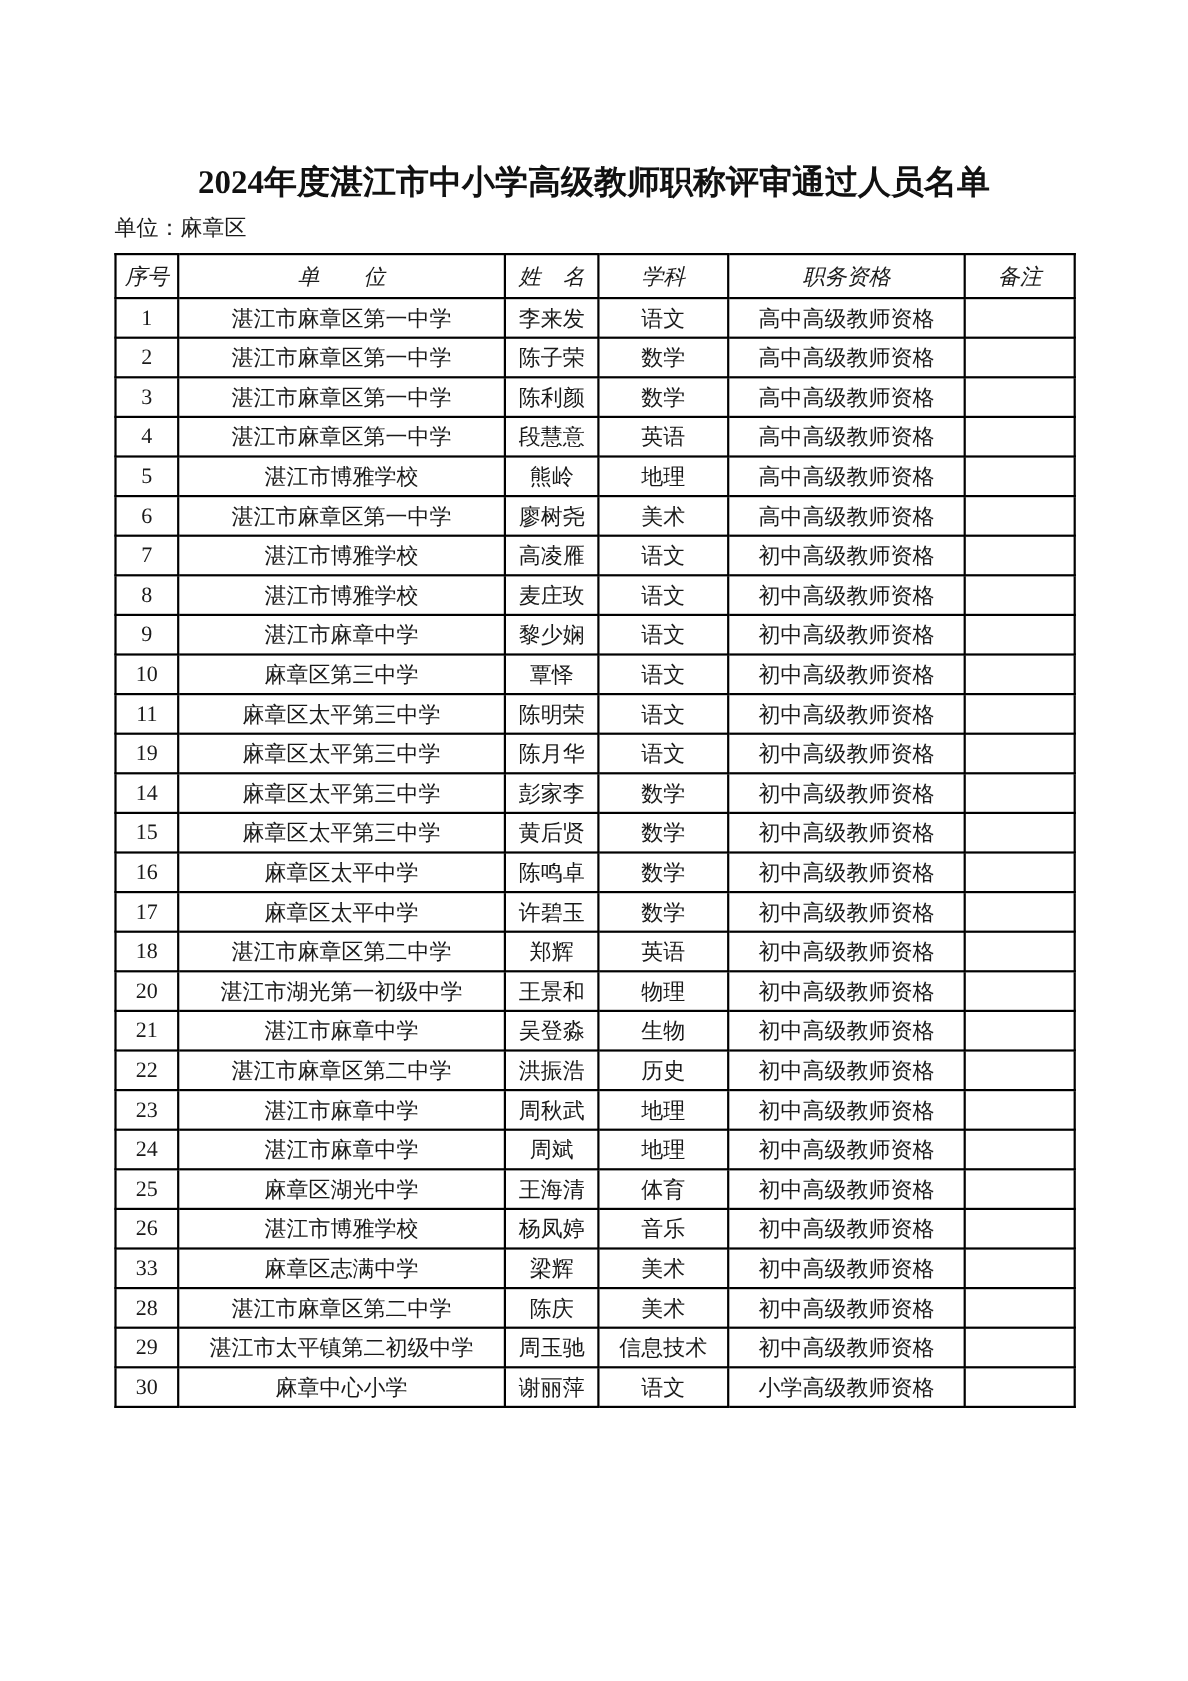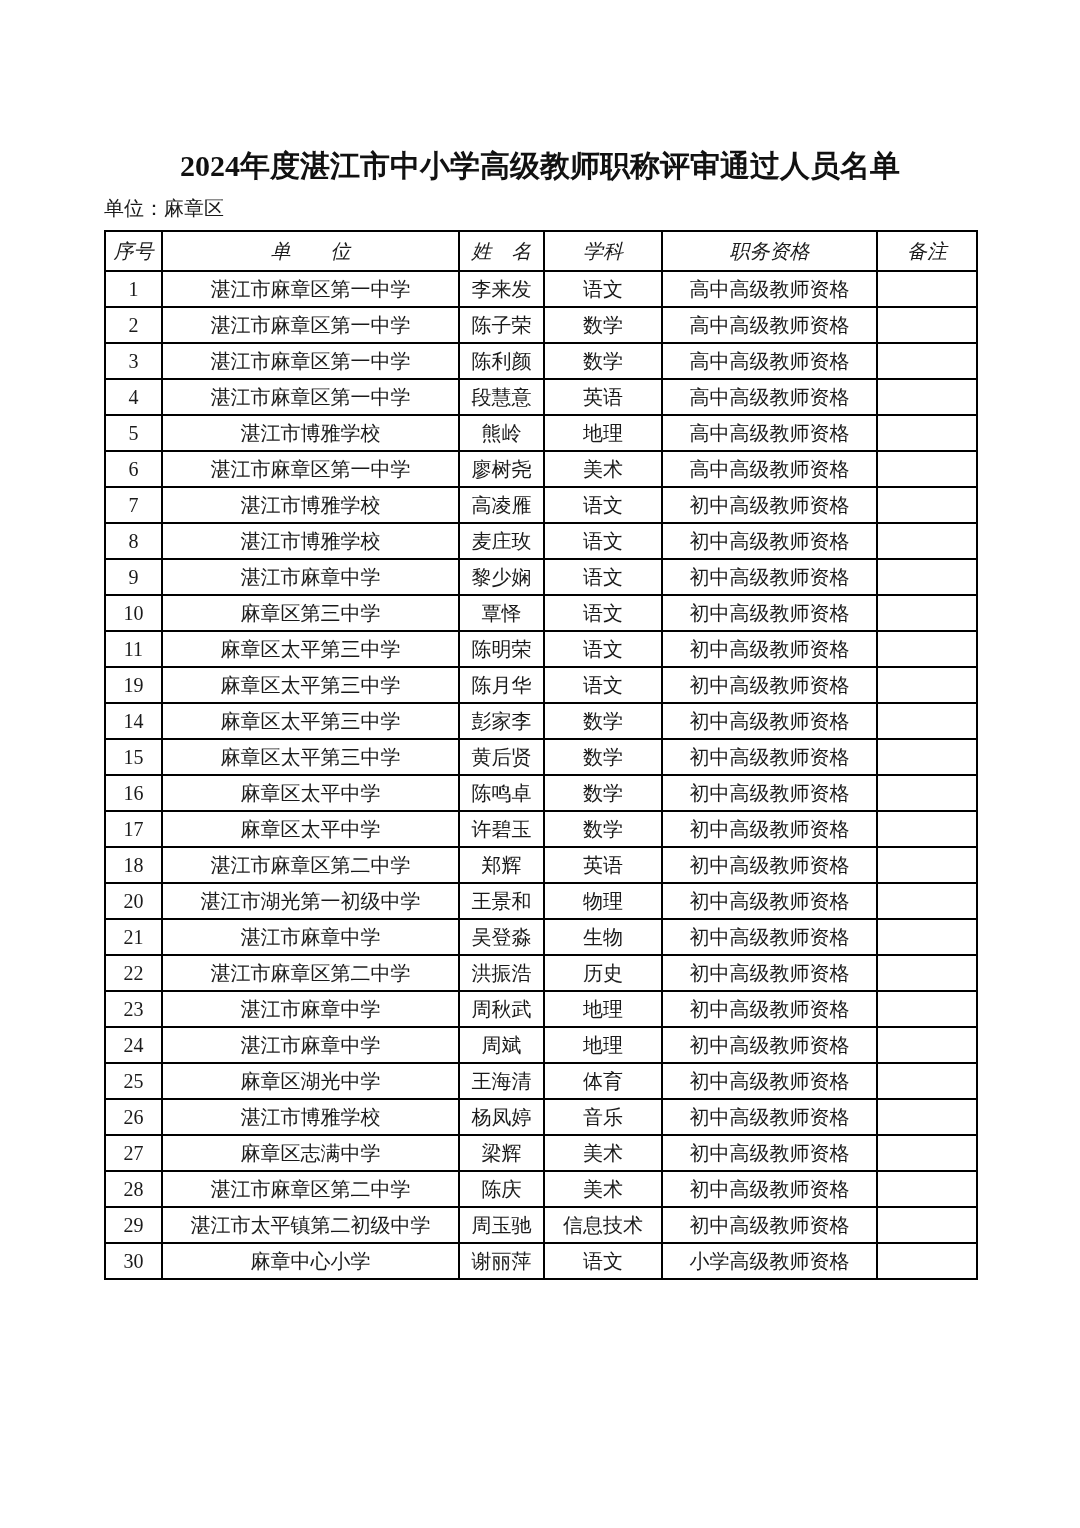--- a/index.html
+++ b/index.html
@@ -279,21 +279,21 @@
         </tr>
         <tr>
           <td>26</td>
           <td>湛江市博雅学校</td>
           <td>杨凤婷</td>
           <td>音乐</td>
           <td>初中高级教师资格</td>
           <td></td>
         </tr>
         <tr>
-          <td>27</td>
+          <td>33</td>
           <td>麻章区志满中学</td>
           <td>梁辉</td>
           <td>美术</td>
           <td>初中高级教师资格</td>
           <td></td>
         </tr>
         <tr>
           <td>28</td>
           <td>湛江市麻章区第二中学</td>
           <td>陈庆</td>

